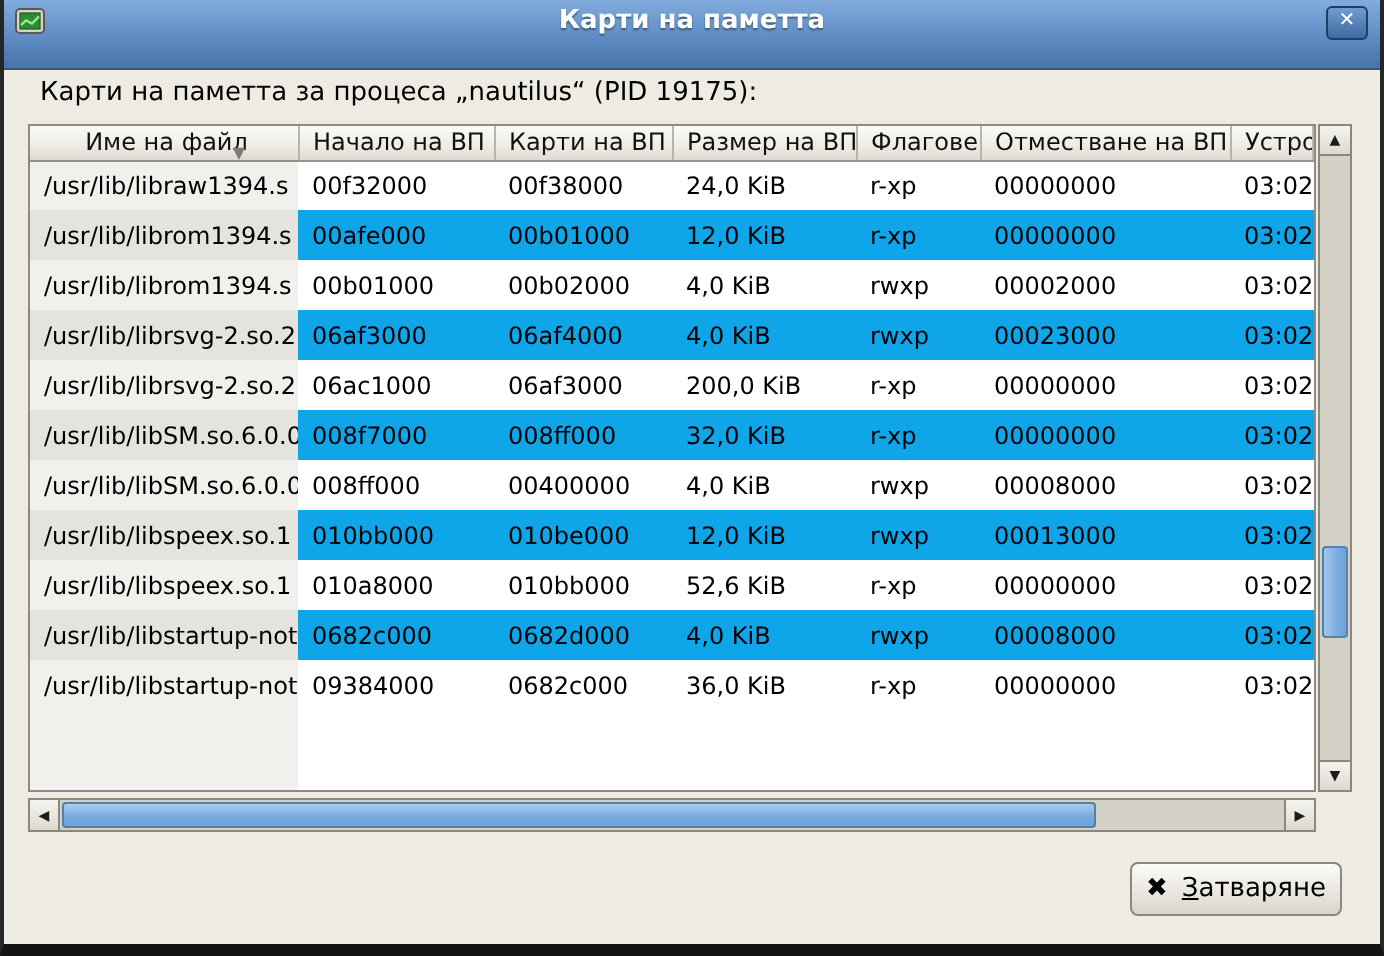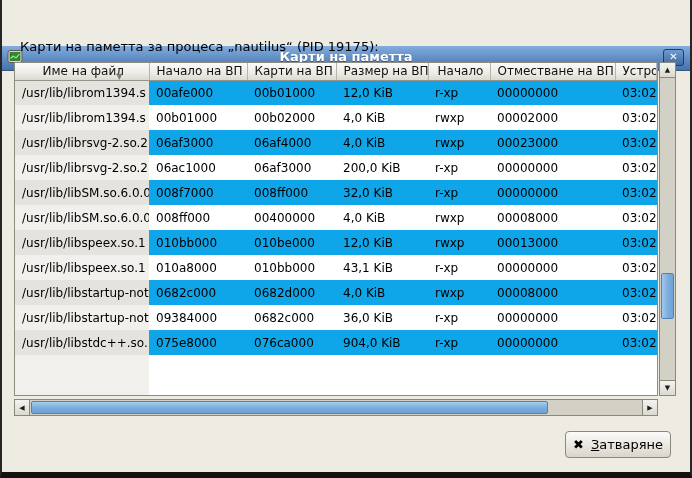--- a/index.html
+++ b/index.html
@@ -7,24 +7,23 @@
   body { font-family:"DejaVu Sans","Liberation Sans",sans-serif; background:#111; }
 
   #window {
     position:relative; width:692px; height:478px;
     border-left:2px solid #262626; border-right:2px solid #262626; border-bottom:6px solid #121212;
     background:#edebe2; overflow:hidden;
   }
 
   
   .titlebar {
-    position:absolute; top:0; left:0; right:0; height:25px;
+    position:absolute; top:0; left:0; right:0; height:35px;
     background:linear-gradient(to bottom,#83acde 0%,#5e8cc3 55%,#4673aa 100%);
     border-bottom:1px solid #38577d;
-    margin-top:46px;
   }
   .titlebar-icon { position:absolute; left:5px; top:3px; width:16px; height:16px; }
   .titlebar-title {
     position:absolute; left:0; right:0; top:3px; text-align:center;
     color:#fff; font-size:13px; font-weight:bold; text-shadow:0 1px 1px rgba(0,0,0,.4);
   }
   .titlebar-close {
     position:absolute; right:6px; top:3px; width:21px; height:17px;
     background:linear-gradient(to bottom,#6f9cd0,#41699e);
     border:1px solid #1f3e62; border-radius:3px;
@@ -130,26 +129,35 @@
         <col class="c4">
           <col class="c5">
           <col class="c6">
       </colgroup>
       <thead>
         <tr>
             <th class="c0"><span>Име на файл</span><span class="sort-arrow">▼</span></th>
             <th class="c1"><span>Начало на ВП</span></th>
             <th class="c2"><span>Карти на ВП</span></th>
             <th class="c3"><span>Размер на ВП</span></th>
-            <th class="c4"><span>Начало</span></th>
+            <th class="c4"><span>Флагове</span></th>
             <th class="c5"><span>Отместване на ВП</span></th>
             <th class="c6"><span>Устро</span></th>
           </tr>
       </thead>
       <tbody>
+          <tr class="odd">
+            <td class="c0">/usr/lib/libraw1394.s</td>
+            <td class="c1">00f32000</td>
+            <td class="c2">00f38000</td>
+            <td class="c3">24,0 KiB</td>
+            <td class="c4">r-xp</td>
+            <td class="c5">00000000</td>
+            <td class="c6">03:02</td>
+          </tr>
           <tr class="even">
             <td class="c0">/usr/lib/librom1394.s</td>
             <td class="c1">00afe000</td>
             <td class="c2">00b01000</td>
             <td class="c3">12,0 KiB</td>
             <td class="c4">r-xp</td>
             <td class="c5">00000000</td>
             <td class="c6">03:02</td>
           </tr>
           <tr class="odd">
@@ -203,21 +211,21 @@
             <td class="c2">010be000</td>
             <td class="c3">12,0 KiB</td>
             <td class="c4">rwxp</td>
             <td class="c5">00013000</td>
             <td class="c6">03:02</td>
           </tr>
           <tr class="odd">
             <td class="c0">/usr/lib/libspeex.so.1</td>
             <td class="c1">010a8000</td>
             <td class="c2">010bb000</td>
-            <td class="c3">43,1 KiB</td>
+            <td class="c3">52,6 KiB</td>
             <td class="c4">r-xp</td>
             <td class="c5">00000000</td>
             <td class="c6">03:02</td>
           </tr>
           <tr class="even">
             <td class="c0">/usr/lib/libstartup-not</td>
             <td class="c1">0682c000</td>
             <td class="c2">0682d000</td>
             <td class="c3">4,0 KiB</td>
             <td class="c4">rwxp</td>
@@ -226,29 +234,20 @@
           </tr>
           <tr class="odd">
             <td class="c0">/usr/lib/libstartup-not</td>
             <td class="c1">09384000</td>
             <td class="c2">0682c000</td>
             <td class="c3">36,0 KiB</td>
             <td class="c4">r-xp</td>
             <td class="c5">00000000</td>
             <td class="c6">03:02</td>
           </tr>
-          <tr class="even">
-            <td class="c0">/usr/lib/libstdc++.so.</td>
-            <td class="c1">075e8000</td>
-            <td class="c2">076ca000</td>
-            <td class="c3">904,0 KiB</td>
-            <td class="c4">r-xp</td>
-            <td class="c5">00000000</td>
-            <td class="c6">03:02</td>
-          </tr>
         </tbody>
     </table>
   </div>
 
   <div class="vscroll">
     <div class="stepper up">▲</div>
     <div class="vthumb"></div>
     <div class="stepper down">▼</div>
   </div>
 

